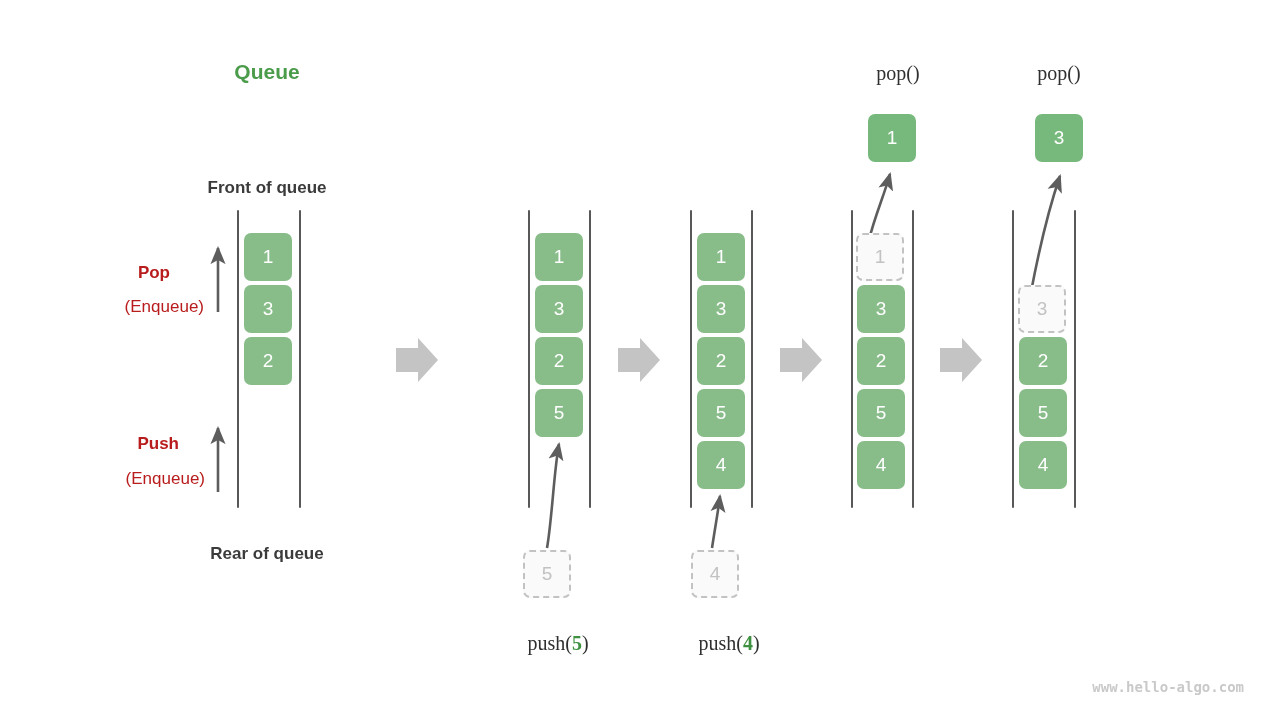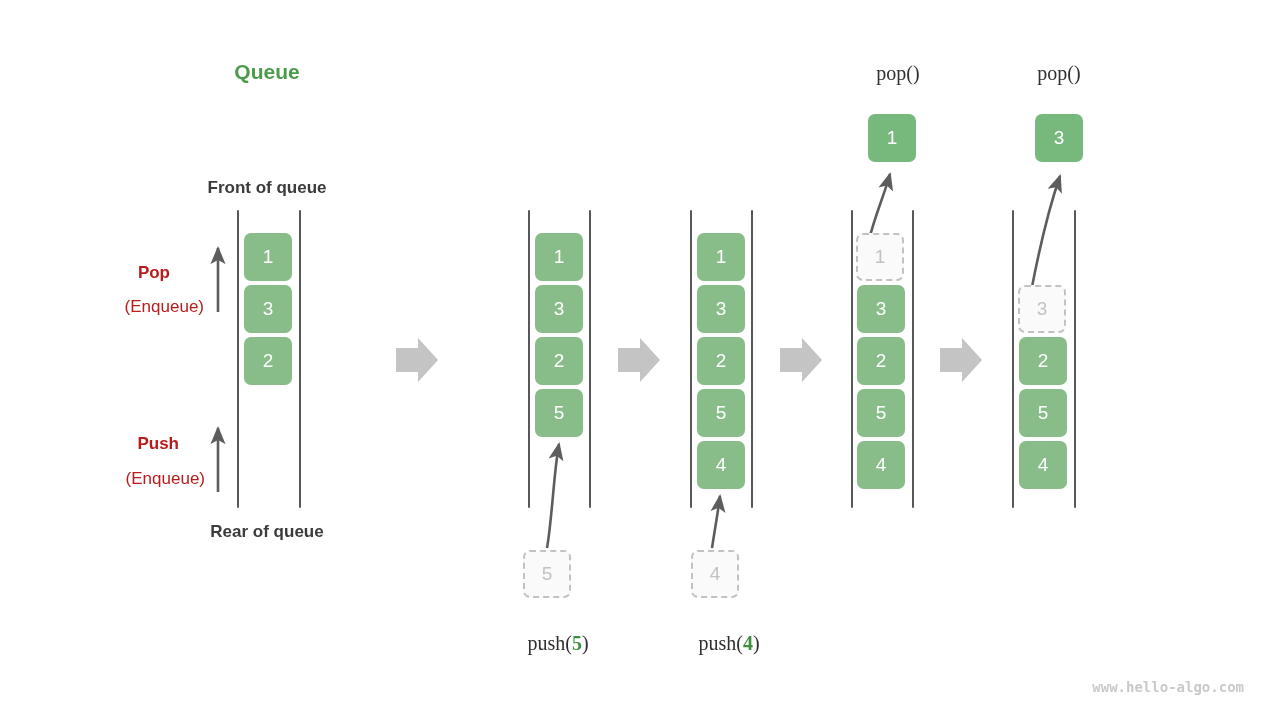--- a/index.html
+++ b/index.html
@@ -161,21 +161,21 @@
   <div class="box" style="left:244px; top:233px;">1</div>
   <div class="box" style="left:244px; top:285px;">3</div>
   <div class="box" style="left:244px; top:337px;">2</div>
 
   <div class="lbl-side bold" style="left:170px; top:263px;">Pop</div>
   <div class="lbl-side" style="left:204px; top:297px;">(Enqueue)</div>
 
   <div class="lbl-side bold" style="left:179px; top:434px;">Push</div>
   <div class="lbl-side" style="left:205px; top:469px;">(Enqueue)</div>
 
-  <div class="lbl-bold" style="left:267px; top:522px;text-align:center;">Rear of queue</div>
+  <div class="lbl-bold" style="left:267px; top:544px;text-align:center;">Rear of queue</div>
 
   <div class="rail" style="left:528px; top:210px; height:298px;"></div>
   <div class="rail" style="left:589px; top:210px; height:298px;"></div>
 
   <div class="box" style="left:535px; top:233px;">1</div>
   <div class="box" style="left:535px; top:285px;">3</div>
   <div class="box" style="left:535px; top:337px;">2</div>
   <div class="box" style="left:535px; top:389px;">5</div>
 
   <div class="box ghost" style="left:523px; top:550px;">5</div>

